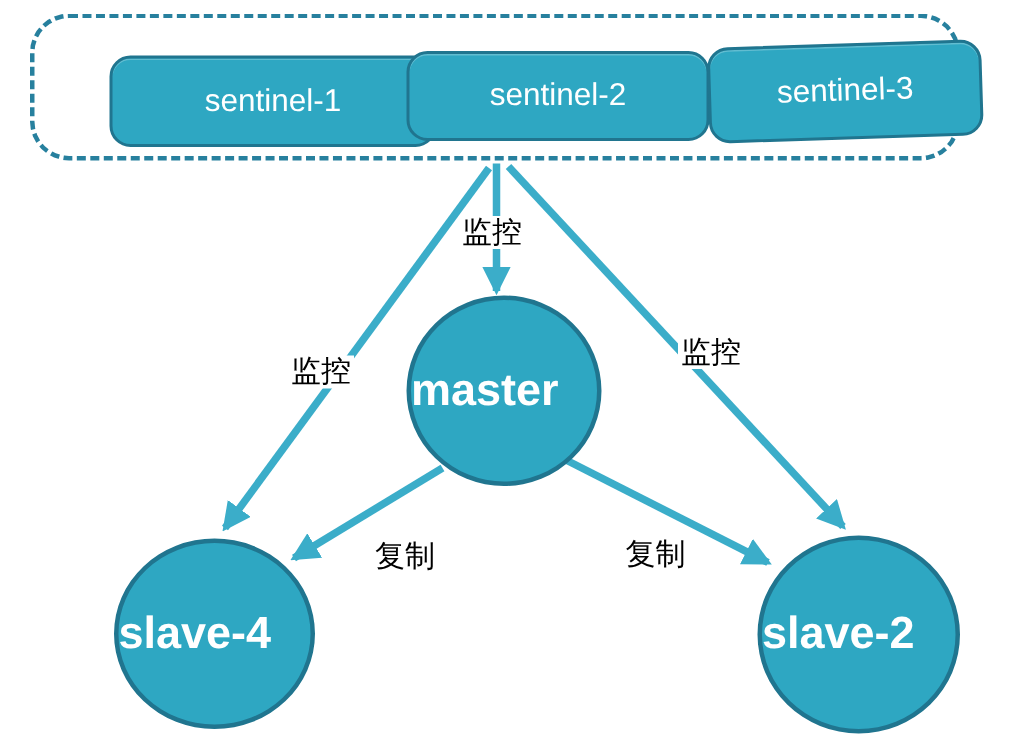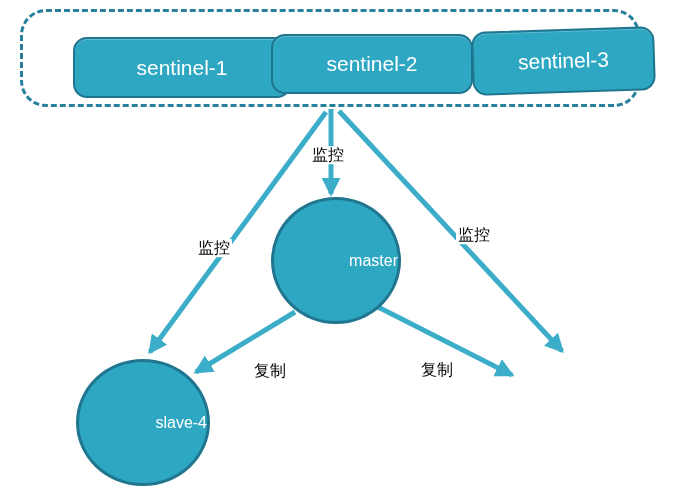--- a/index.html
+++ b/index.html
@@ -56,34 +56,35 @@
   .sentinel-1 { left: 50px;  top: 25px; width: 218px; height: 61px; }
   .sentinel-2 { left: 248px; top: 22px; width: 202px; height: 60px; }
   .sentinel-3 { left: 449px; top: 17px; width: 183px; height: 64px; transform: rotate(-1.8deg); }
   .node-circle {
     position: absolute;
     background: var(--node-fill);
     border: 3px solid var(--node-border);
     border-radius: 50%;
     display: flex;
     align-items: center;
-    justify-content: flex-end;
+    justify-content: flex-start;
     color: var(--node-text);
-    font-size: 16px;
+    font-size: 30px;
+    font-weight: bold;
   }
   .node-master  { left: 271px; top: 197px; width: 130px; height: 127px; }
   .node-slave1  { left: 76px;  top: 359px; width: 134px; height: 127px; }
   .node-slave2  { left: 505px; top: 357px; width: 135px; height: 132px; }
   .edge-label {
     position: absolute;
     transform: translate(-50%, -50%);
     background: var(--bg);
     color: var(--label-text);
     font-family: Liberation Sans, sans-serif;
-    font-size: 16px;
+    font-size: 20px;
     line-height: 1.1;
     white-space: nowrap;
     padding: 0 2px;
   }
   .label-monitor-center { left: 328px; top: 155px; }
   .label-monitor-left   { left: 214px; top: 248px; }
   .label-monitor-right  { left: 474px; top: 235px; }
   .label-replicate-left { left: 270px; top: 371px; }
   .label-replicate-right{ left: 437px; top: 370px; }
 </style>
@@ -116,20 +117,23 @@
       <span>sentinel-3</span>
     </div>
   </div>
 
   <div class="node-circle node-master">
     <span>master</span>
   </div>
   <div class="node-circle node-slave1">
     <span>slave-4</span>
   </div>
+  <div class="node-circle node-slave2">
+    <span>slave-2</span>
+  </div>
 
   <span class="edge-label label-monitor-center">监控</span>
   <span class="edge-label label-monitor-left">监控</span>
   <span class="edge-label label-monitor-right">监控</span>
   <span class="edge-label label-replicate-left">复制</span>
   <span class="edge-label label-replicate-right">复制</span>
 
 </div>
 
 </body></html>

